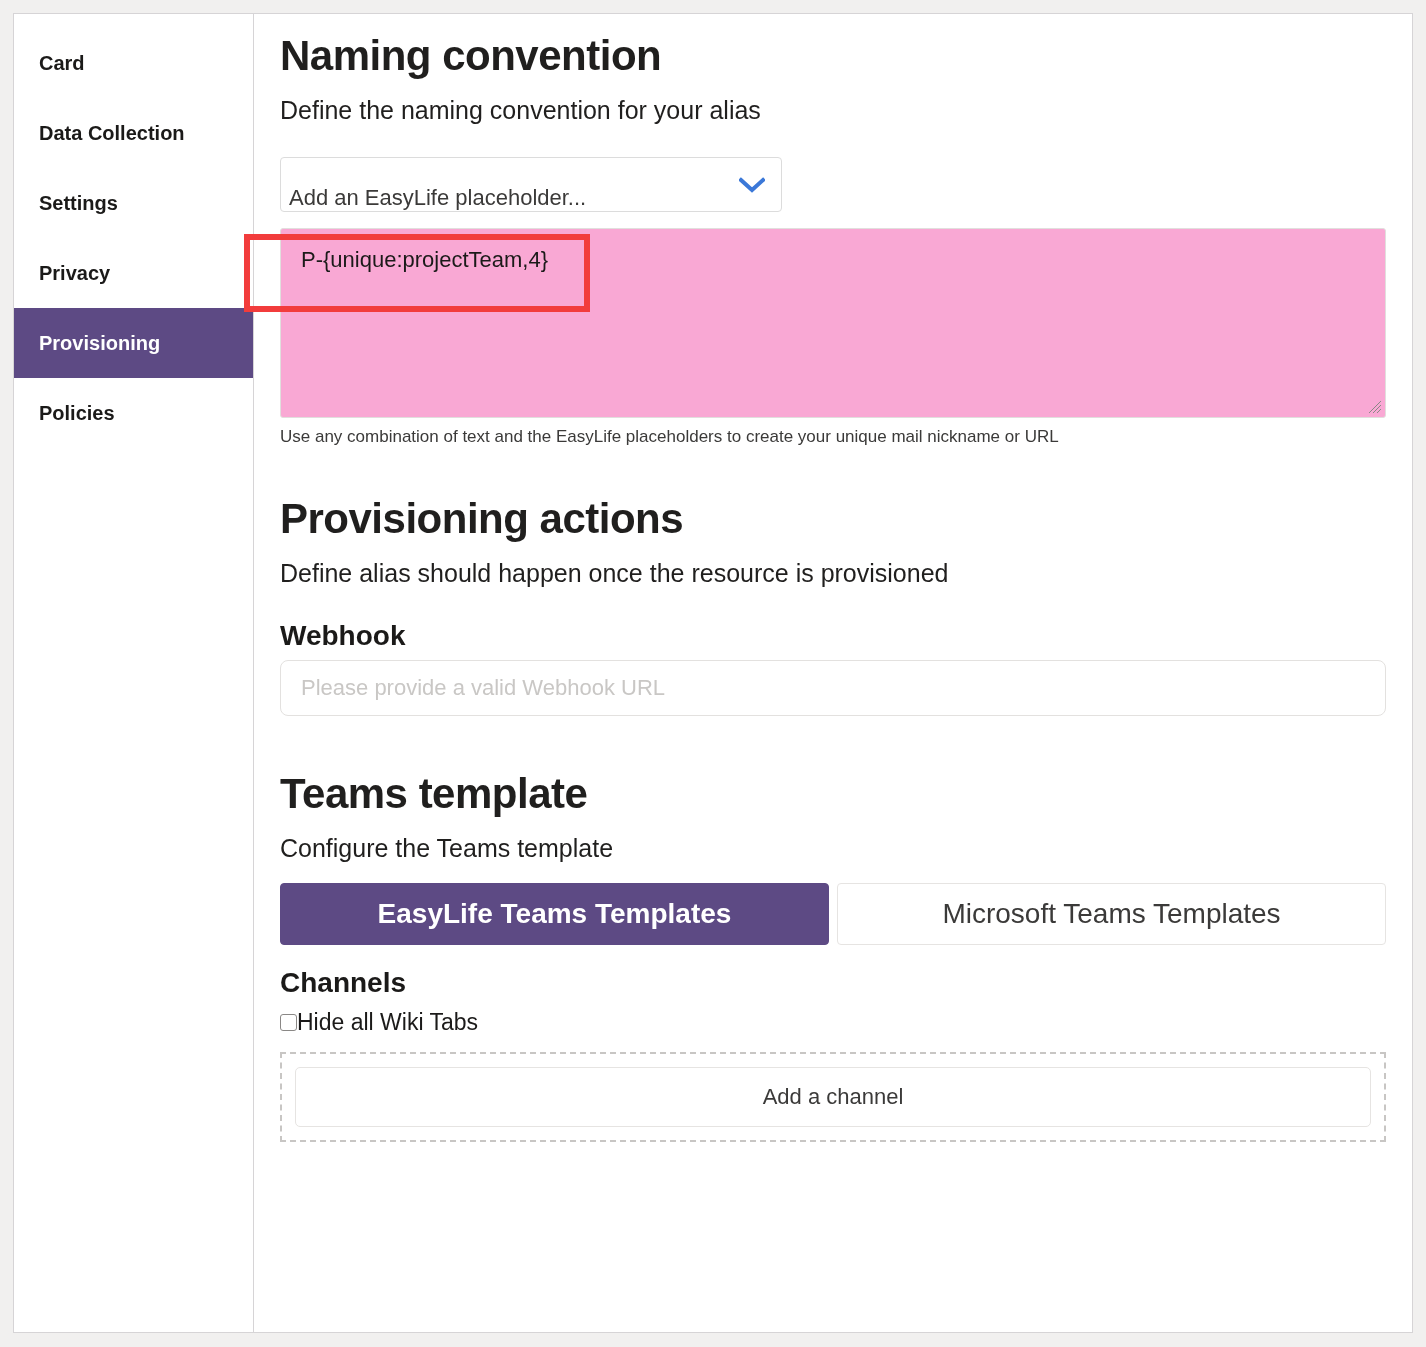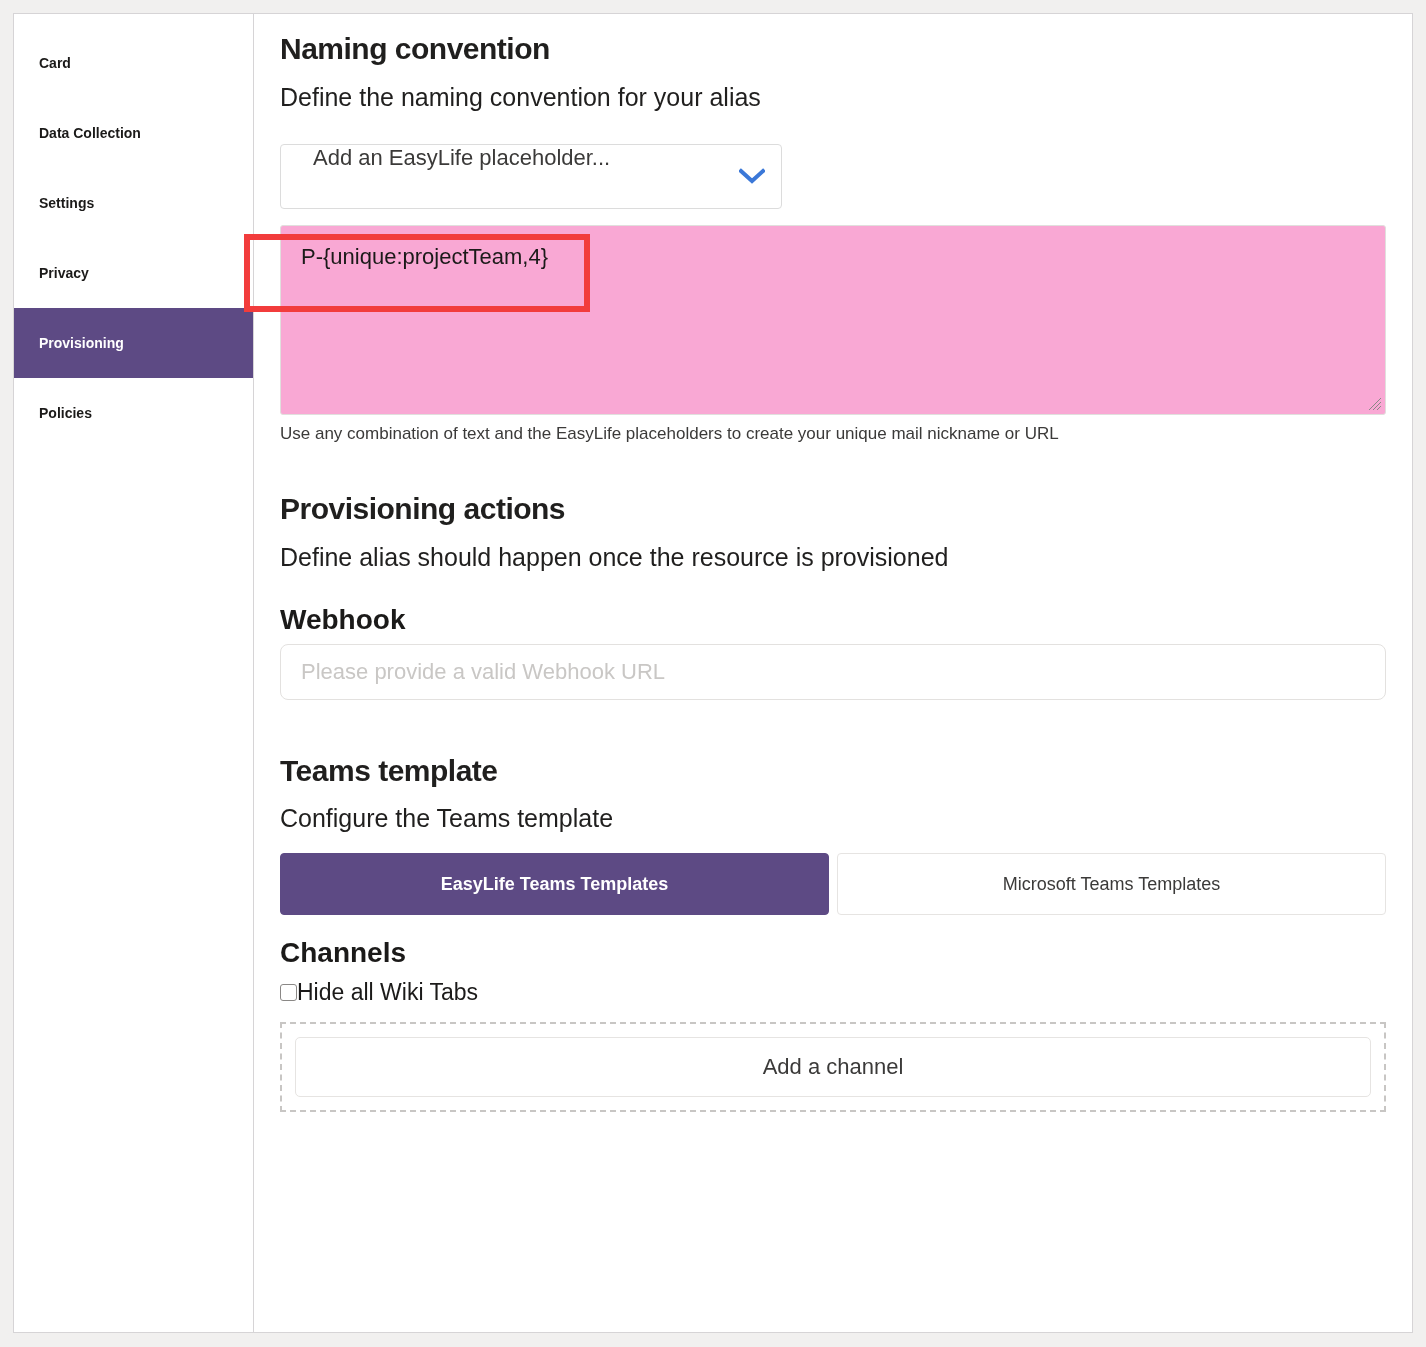--- a/index.html
+++ b/index.html
@@ -36,40 +36,40 @@
     box-sizing: border-box;
     padding-top: 14px;
     background: #ffffff;
   }
   .nav-item {
     height: 70px;
     display: flex;
     align-items: center;
     padding-left: 25px;
     box-sizing: border-box;
-    font-size: 14px;
+    font-size: 20px;
     font-weight: bold;
     color: #1b1a19;
     cursor: pointer;
     user-select: none;
   }
   .nav-item.active {
     background: #5d4a84;
     color: #ffffff;
   }
   
   #main {
     flex: 1 1 auto;
     position: relative;
     padding: 18px 26px 0 26px;
     box-sizing: border-box;
     overflow: hidden;
   }
   .h-section {
-    font-size: 30px;
+    font-size: 42px;
     font-weight: 600;
     color: #201f1e;
     letter-spacing: -0.5px;
     line-height: 1.12;
     margin: 0;
   }
   .h-sub {
     font-size: 25px;
     font-weight: 400;
     color: #201f1e;
@@ -85,28 +85,28 @@
   .field-label {
     font-size: 28px;
     font-weight: bold;
     color: #1b1a19;
     margin: 0 0 8px 0;
   }
   
   .select-box {
     position: relative;
     width: 502px;
-    height: 65px;
+    height: 55px;
     border: 1px solid #dcdcdc;
     border-radius: 4px;
     background: #ffffff;
     box-sizing: border-box;
     display: flex;
-    align-items: flex-start;
-    padding: 0 32px;
+    align-items: flex-end;
+    padding: 0 8px;
     font-size: 22px;
     color: #3b3a39;
     cursor: pointer;
   }
   .select-box .chev {
     position: absolute;
     right: 16px;
     top: 50%;
     transform: translateY(-50%);
     display: block;
@@ -160,21 +160,21 @@
     display: flex;
     gap: 8px;
     margin-top: 20px;
   }
   .tab-btn {
     flex: 1 1 0;
     height: 62px;
     display: flex;
     align-items: center;
     justify-content: center;
-    font-size: 18px;
+    font-size: 28px;
     border-radius: 4px;
     box-sizing: border-box;
     cursor: pointer;
     user-select: none;
   }
   .tab-btn.sel {
     background: #5d4a84;
     color: #ffffff;
     font-weight: bold;
     border: 1px solid #5d4a84;

